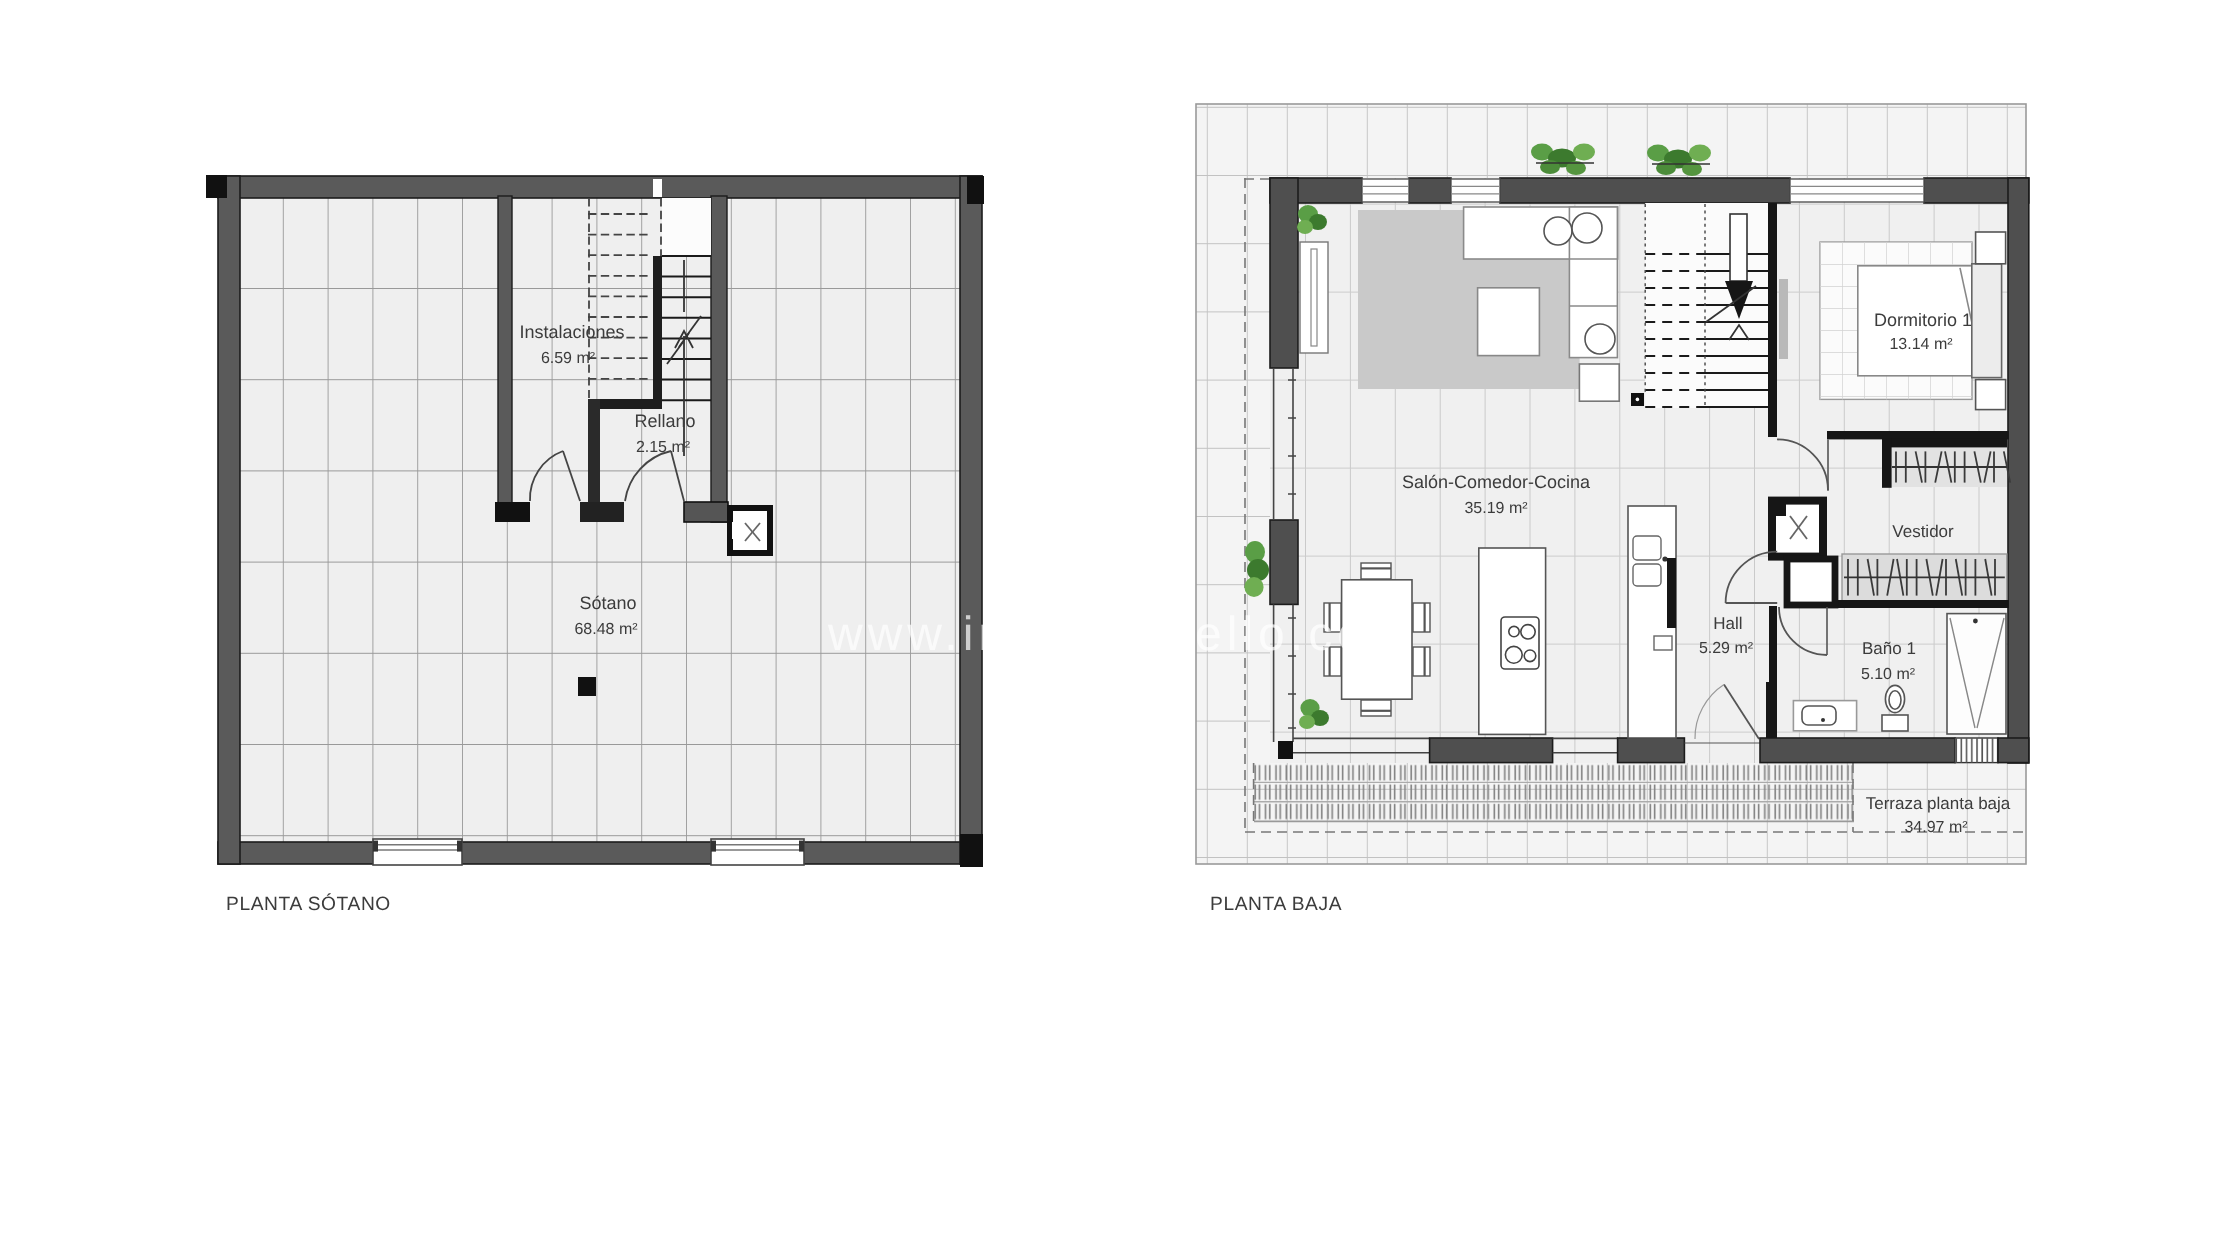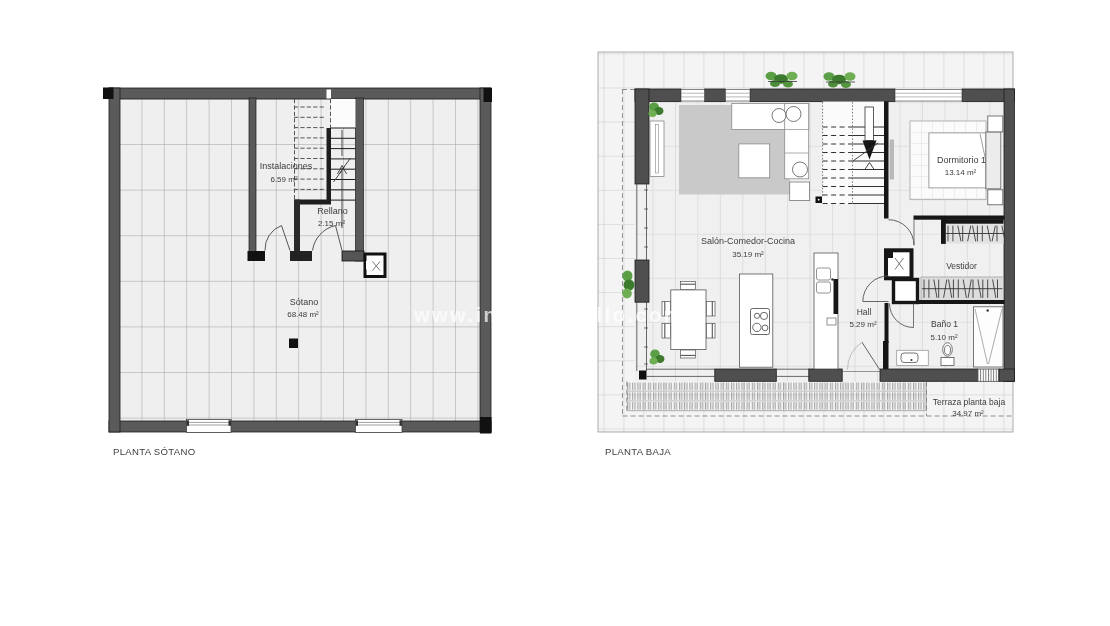--- a/index.html
+++ b/index.html
@@ -1,19 +1,19 @@
 <!DOCTYPE html>
 <html><head>
 <meta charset="utf-8">
 <style>
   html,body{margin:0;padding:0;background:#fff;}
   body{width:1110px;height:626px;position:relative;overflow:hidden;
        font-family:"Liberation Sans",sans-serif;}
   svg text{font-family:"Liberation Sans",sans-serif;fill:#3c3c3c;}
-  .wm{position:absolute;left:414px;top:304px;font-size:20px;font-weight:bold;
+  .wm{position:absolute;left:414px;top:304px;font-size:24px;font-weight:normal;
       letter-spacing:2.5px;color:rgba(255,255,255,0.7);white-space:nowrap;z-index:5;}
 </style>
 </head>
 <body>
 
 <svg id="sotano" style="position:absolute;left:95px;top:80px" width="410" height="390" viewBox="95 80 410 390">
   <defs>
     <pattern id="tileL" width="22.4" height="45.6" x="141.4" y="98.4" patternUnits="userSpaceOnUse">
       <rect width="22.4" height="45.6" fill="#efefef"></rect>
       <path d="M0,0 V45.6 M0,0 H22.4" stroke="#999999" stroke-width="0.9" fill="none"></path>

